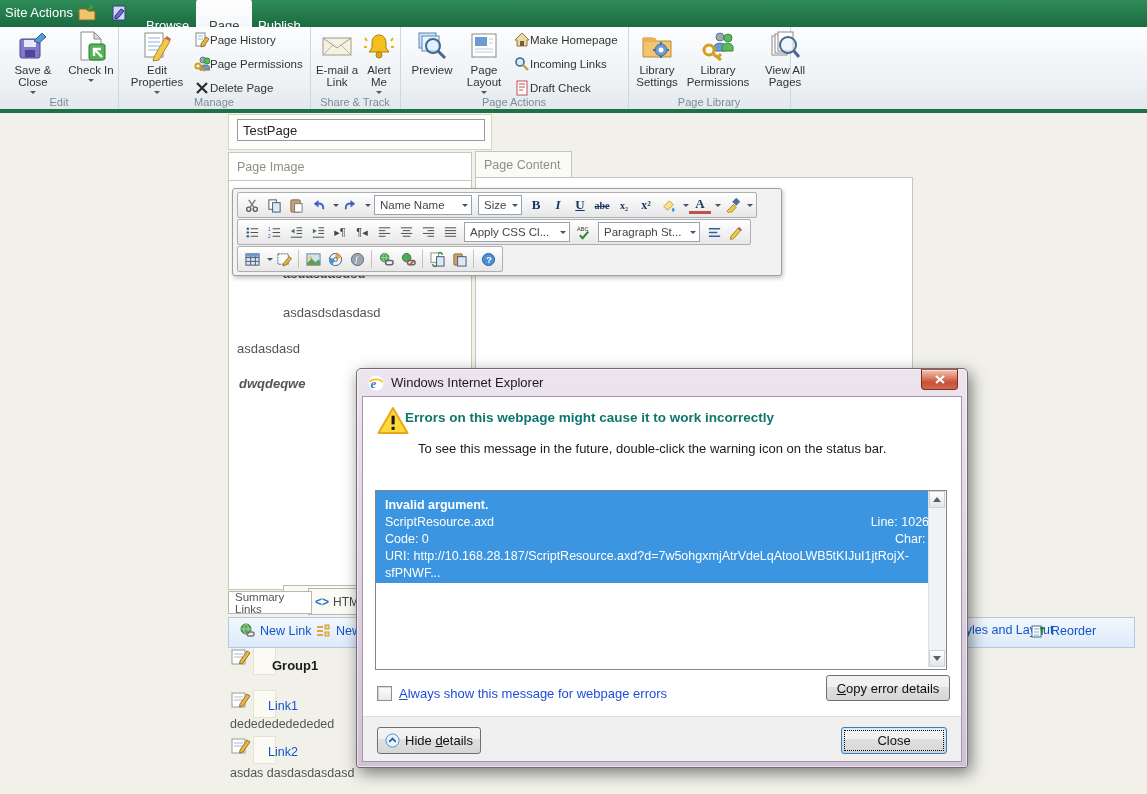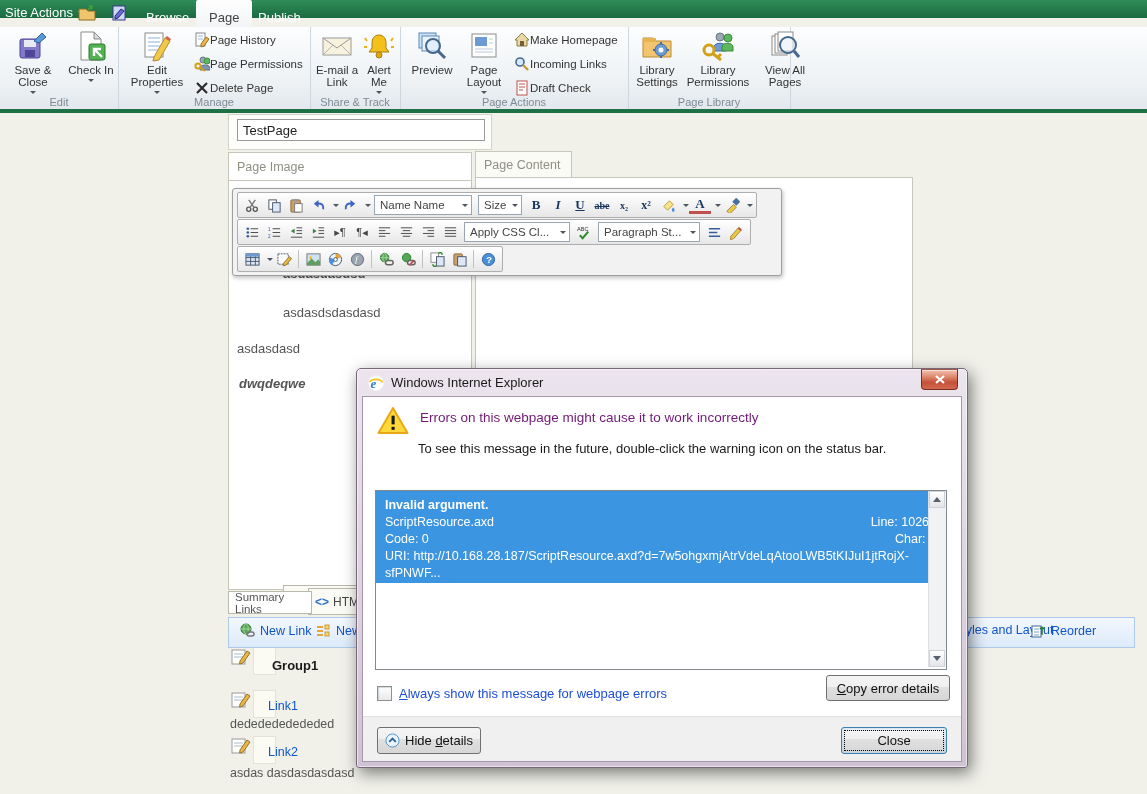--- a/index.html
+++ b/index.html
@@ -3,27 +3,27 @@
 <meta charset="utf-8">
 <style>
   html,body{margin:0;padding:0}
   body{width:1147px;height:794px;position:relative;overflow:hidden;
        background:#f1f1ea;font-family:"Liberation Sans",sans-serif;
        -webkit-font-smoothing:antialiased}
   .abs{position:absolute}
   svg{display:block}
 
   
-  .topbar{left:0;top:0;width:1147px;height:18px;
+  .topbar{left:0;top:0;width:1147px;height:27px;
           background:linear-gradient(#2e8c58,#1b6b41);color:#fff;font-size:13px}
   .sa{position:absolute;left:5px;top:5px;display:flex;align-items:center;gap:5px;cursor:default}
   .cw{width:0;height:0;border:4px solid transparent;border-top-color:#fff;margin-top:4px}
   .tbicon{position:absolute;top:4px;width:18px;height:18px}
   .rtab{position:absolute;top:0;height:27px;display:flex;align-items:center;
-        justify-content:flex-end;font-size:13px;color:#fff;padding:4px 13px}
+        justify-content:flex-end;font-size:13px;color:#fff;padding:12px 13px}
   .rtab.active{background:linear-gradient(#fefefe,#eef1f4);color:#444;border-radius:2px 2px 0 0}
 
   
   .ribbon{left:0;top:27px;width:1147px;height:82px;
           background:linear-gradient(#fcfdfe,#edf1f4 70%,#e2e8ed)}
   .greenline{left:0;top:109px;width:1147px;height:4px;background:#1e7145}
   .group{position:absolute;top:0;height:82px;border-right:1px solid #cfd7de}
   .glabel{position:absolute;bottom:1px;left:0;width:100%;text-align:center;
           font-size:11px;color:#7d8a94}
   .bigbtn{position:absolute;top:3px;display:flex;flex-direction:column;align-items:center;
@@ -80,21 +80,21 @@
           box-shadow:3px 5px 16px rgba(0,0,0,.5), inset 0 0 0 1px rgba(255,255,255,.55)}
   .dtitle{position:absolute;left:0;top:0;width:100%;height:27px;display:flex;
           align-items:center;padding-left:11px;gap:7px;font-size:13px;color:#1a1a1a}
   .dclose{position:absolute;right:9px;top:0;width:35px;height:19px;
           background:linear-gradient(#f3c1b3,#e08a70 35%,#c4513a 65%,#d06a4e);
           border:1px solid #7e2c1e;border-top-color:#9b5a4a;border-radius:0 0 4px 4px;
           display:flex;align-items:center;justify-content:center;
           box-shadow:inset 0 1px 0 rgba(255,255,255,.45);cursor:default}
   .dclient{position:absolute;left:5px;top:27px;width:598px;height:364px;
            background:#fff;border:1px solid #a596a8}
-  .dheading{position:absolute;left:57px;top:13px;font-size:13.5px;font-weight:normal;color:#701a75}
+  .dheading{position:absolute;left:42px;top:13px;font-size:13.5px;font-weight:bold;color:#0f766e}
   .dsub{position:absolute;left:55px;top:44px;font-size:13px;color:#1a1a1a}
   .details{position:absolute;left:12px;top:93px;width:570px;height:178px;
            background:#fff;border:1px solid #828790}
   .bluearea{position:absolute;left:0;top:0;width:551px;height:80px;background:#3c95e0;
             color:#fff;font-size:12.5px;padding:6px 9px;line-height:17px}
   .brow{display:flex;justify-content:space-between}
   .scrollbar{position:absolute;right:0;top:0;width:17px;height:176px;
              background:#f1f2f4;border-left:1px solid #dfe1e4}
   .scb{position:absolute;left:0;width:16px;height:17px;
        background:linear-gradient(#fefefe,#e3e5e8);border:1px solid #cdd2d8;

